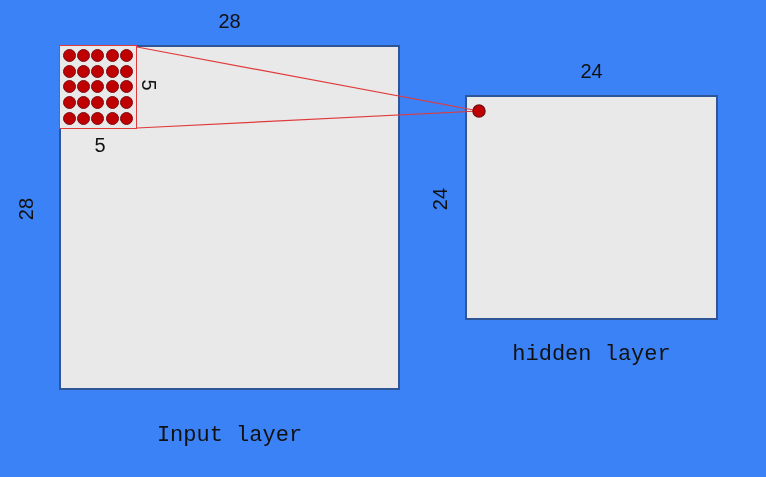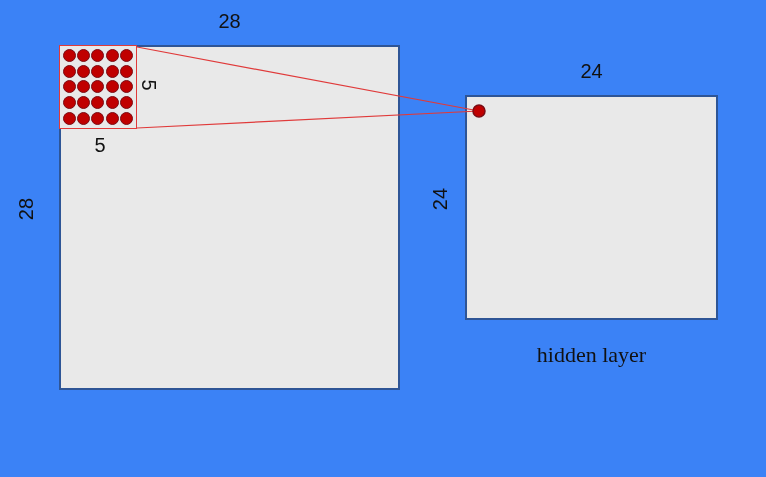--- a/index.html
+++ b/index.html
@@ -53,21 +53,21 @@
   }
 
   .rot-ccw { transform: rotate(-90deg); transform-origin: center; }
   .rot-cw  { transform: rotate(90deg);  transform-origin: center; }
 
   .caption {
     position: absolute;
     font-size: 22px;
     color: #111111;
     text-align: center;
-    font-family: Liberation Serif, serif;
+    font-family: Liberation Mono, monospace;
     white-space: nowrap;
   }
 
   
   .lbl-input-top    { left: 59px;  top: 10px;  width: 341px; }
   .lbl-input-left   { left: 4px;   top: 198px; width: 44px; }
   .lbl-kernel-bottom{ left: 70px;  top: 134px; width: 60px; }
   .lbl-kernel-right { left: 134px; top: 74px;  width: 30px; }
   .lbl-hidden-top   { left: 465px; top: 60px;  width: 253px; }
   .lbl-hidden-left  { left: 418px; top: 188px; width: 44px; }
@@ -139,15 +139,16 @@
 
   <div class="num-label lbl-input-top">28</div>
   <div class="num-label lbl-input-left rot-ccw">28</div>
 
   <div class="num-label lbl-kernel-bottom">5</div>
   <div class="num-label lbl-kernel-right rot-cw">5</div>
 
   <div class="num-label lbl-hidden-top">24</div>
   <div class="num-label lbl-hidden-left rot-ccw">24</div>
 
+  <div class="caption cap-input">Input layer</div>
   <div class="caption cap-hidden">hidden layer</div>
 
 </div>
 
 </body></html>

